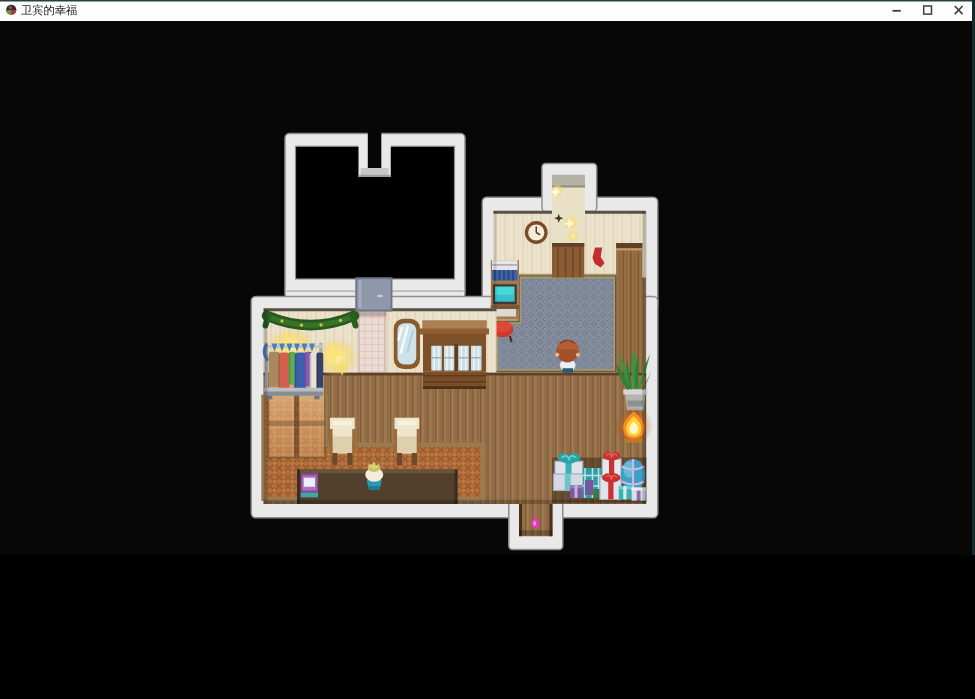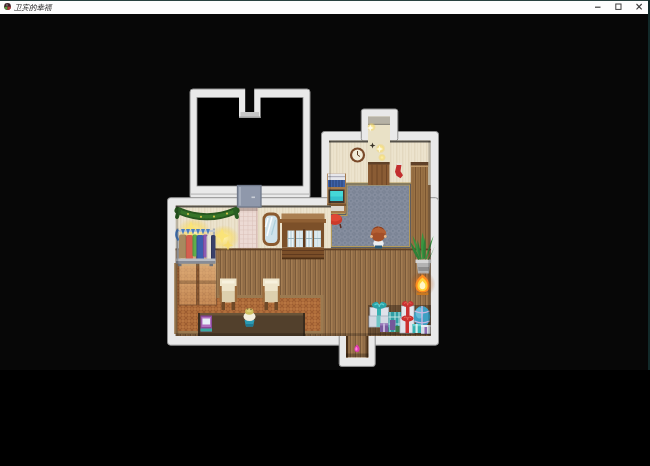--- a/index.html
+++ b/index.html
@@ -1,17 +1,17 @@
 <!DOCTYPE html>
 <html><head>
 <meta charset="utf-8">
 <style>
 html,body{margin:0;padding:0;background:#000;}
 *{box-sizing:border-box;}
-#win{position:relative;width:650px;height:370px;background:#060606;overflow:hidden;font-family:"Liberation Sans",sans-serif;font-style:italic;}
+#win{position:relative;width:650px;height:370px;background:#060606;overflow:hidden;font-family:"Liberation Sans",sans-serif;}
 </style>
 </head>
 <body>
 <div id="win">
 <svg width="650" height="466" viewBox="0 0 650 466">
 <defs>
 <pattern id="plank" width="5" height="48" patternUnits="userSpaceOnUse">
   <rect width="5" height="48" fill="#977149"></rect>
   <rect width="1" height="48" fill="#7a5a3a"></rect>
   <rect x="1" width="1.2" height="48" fill="#a47d52"></rect>

